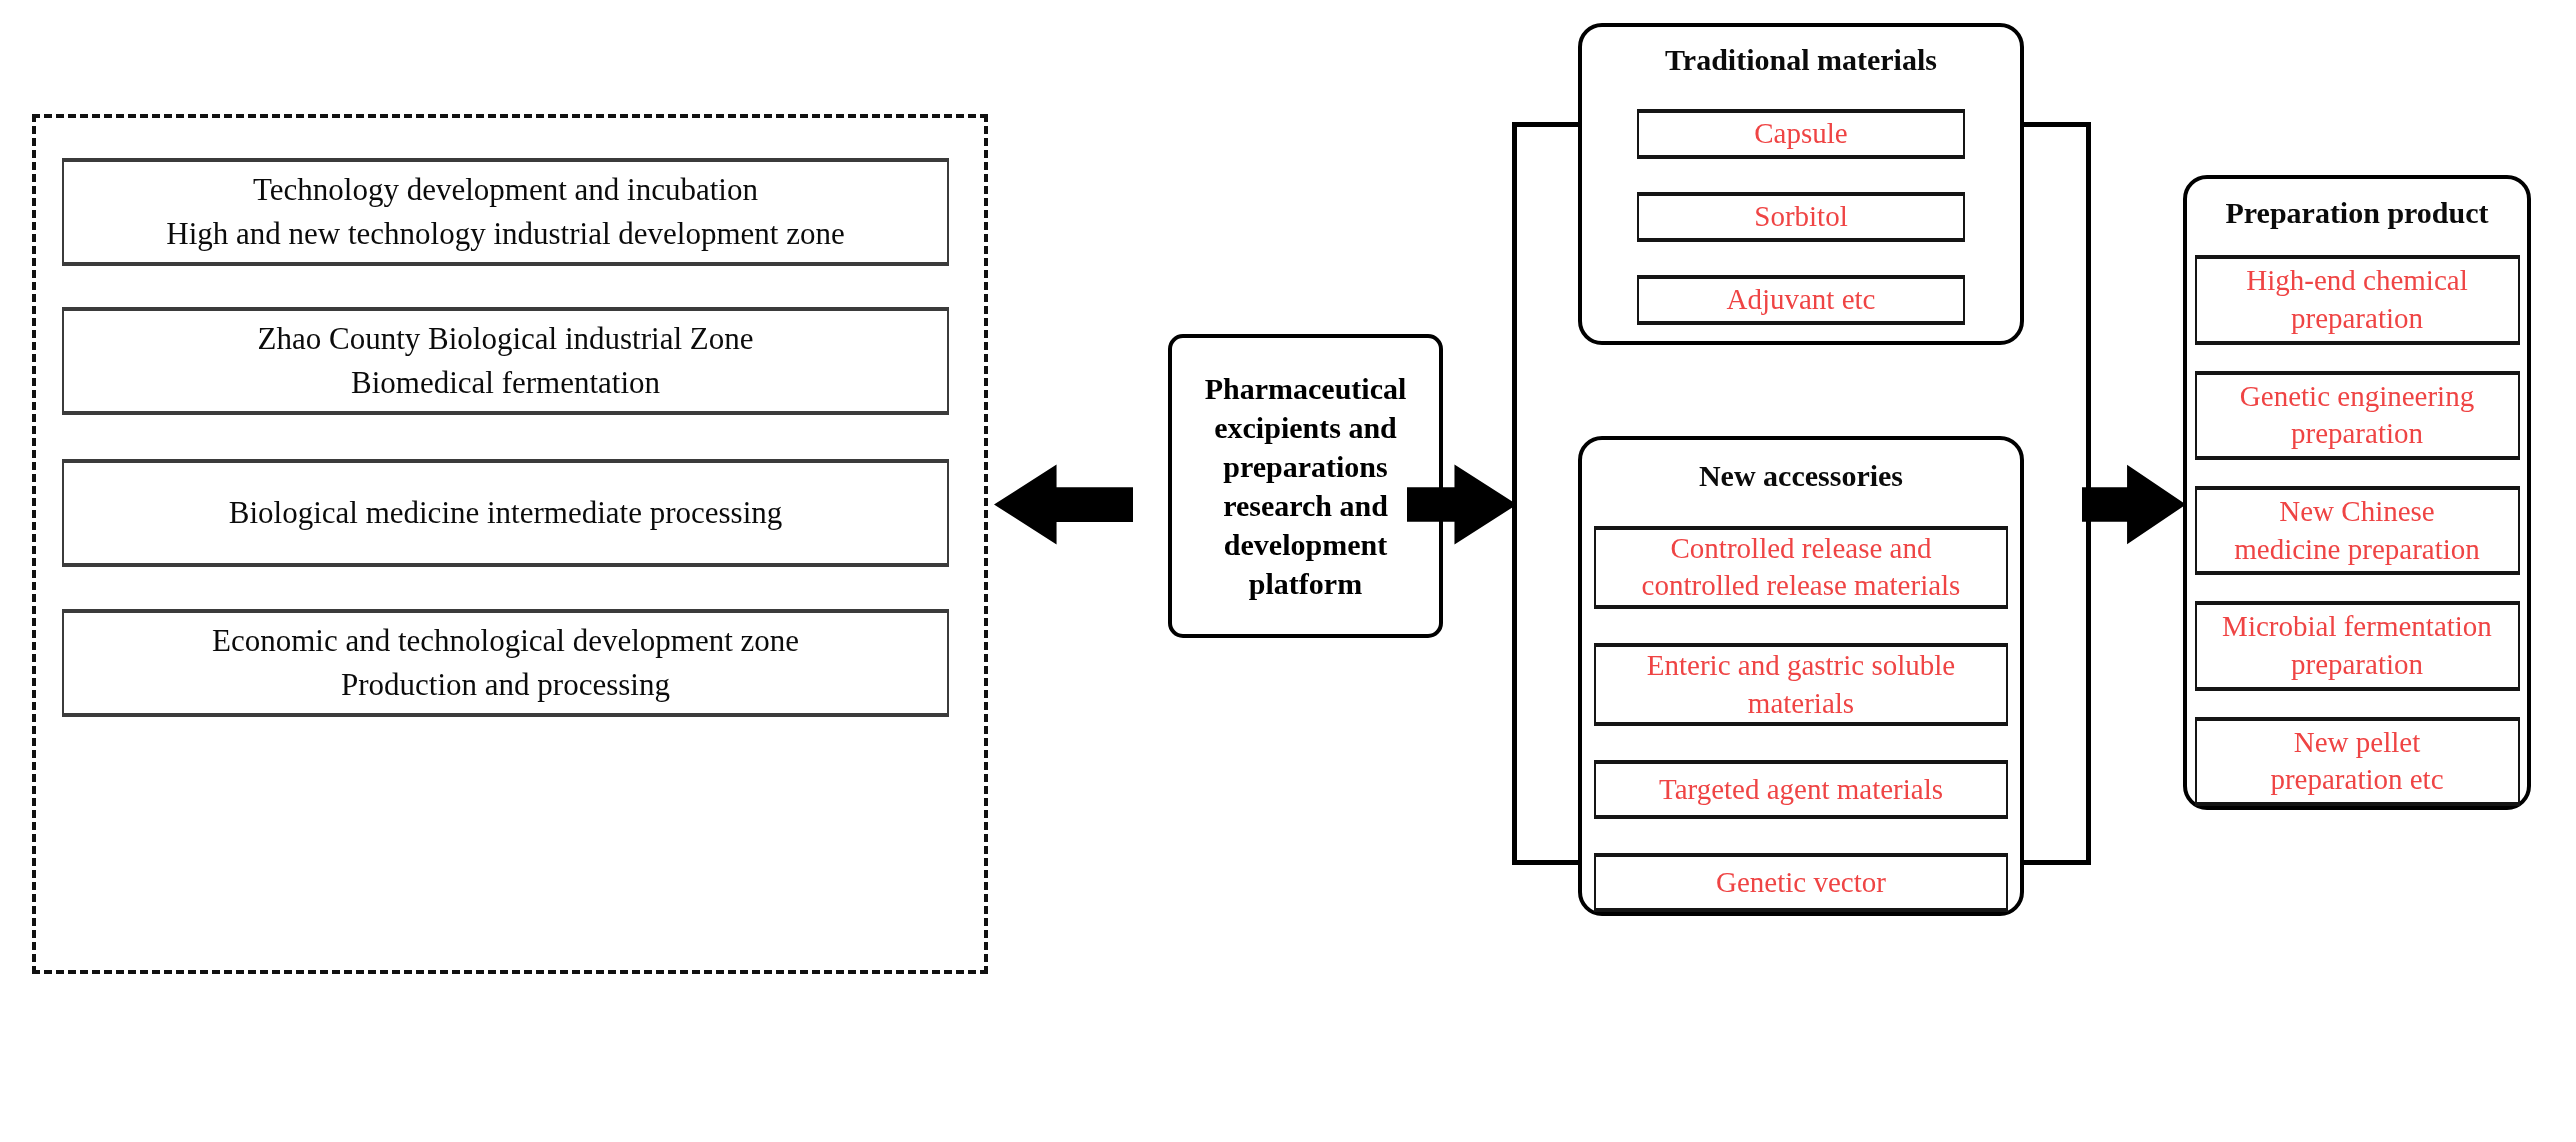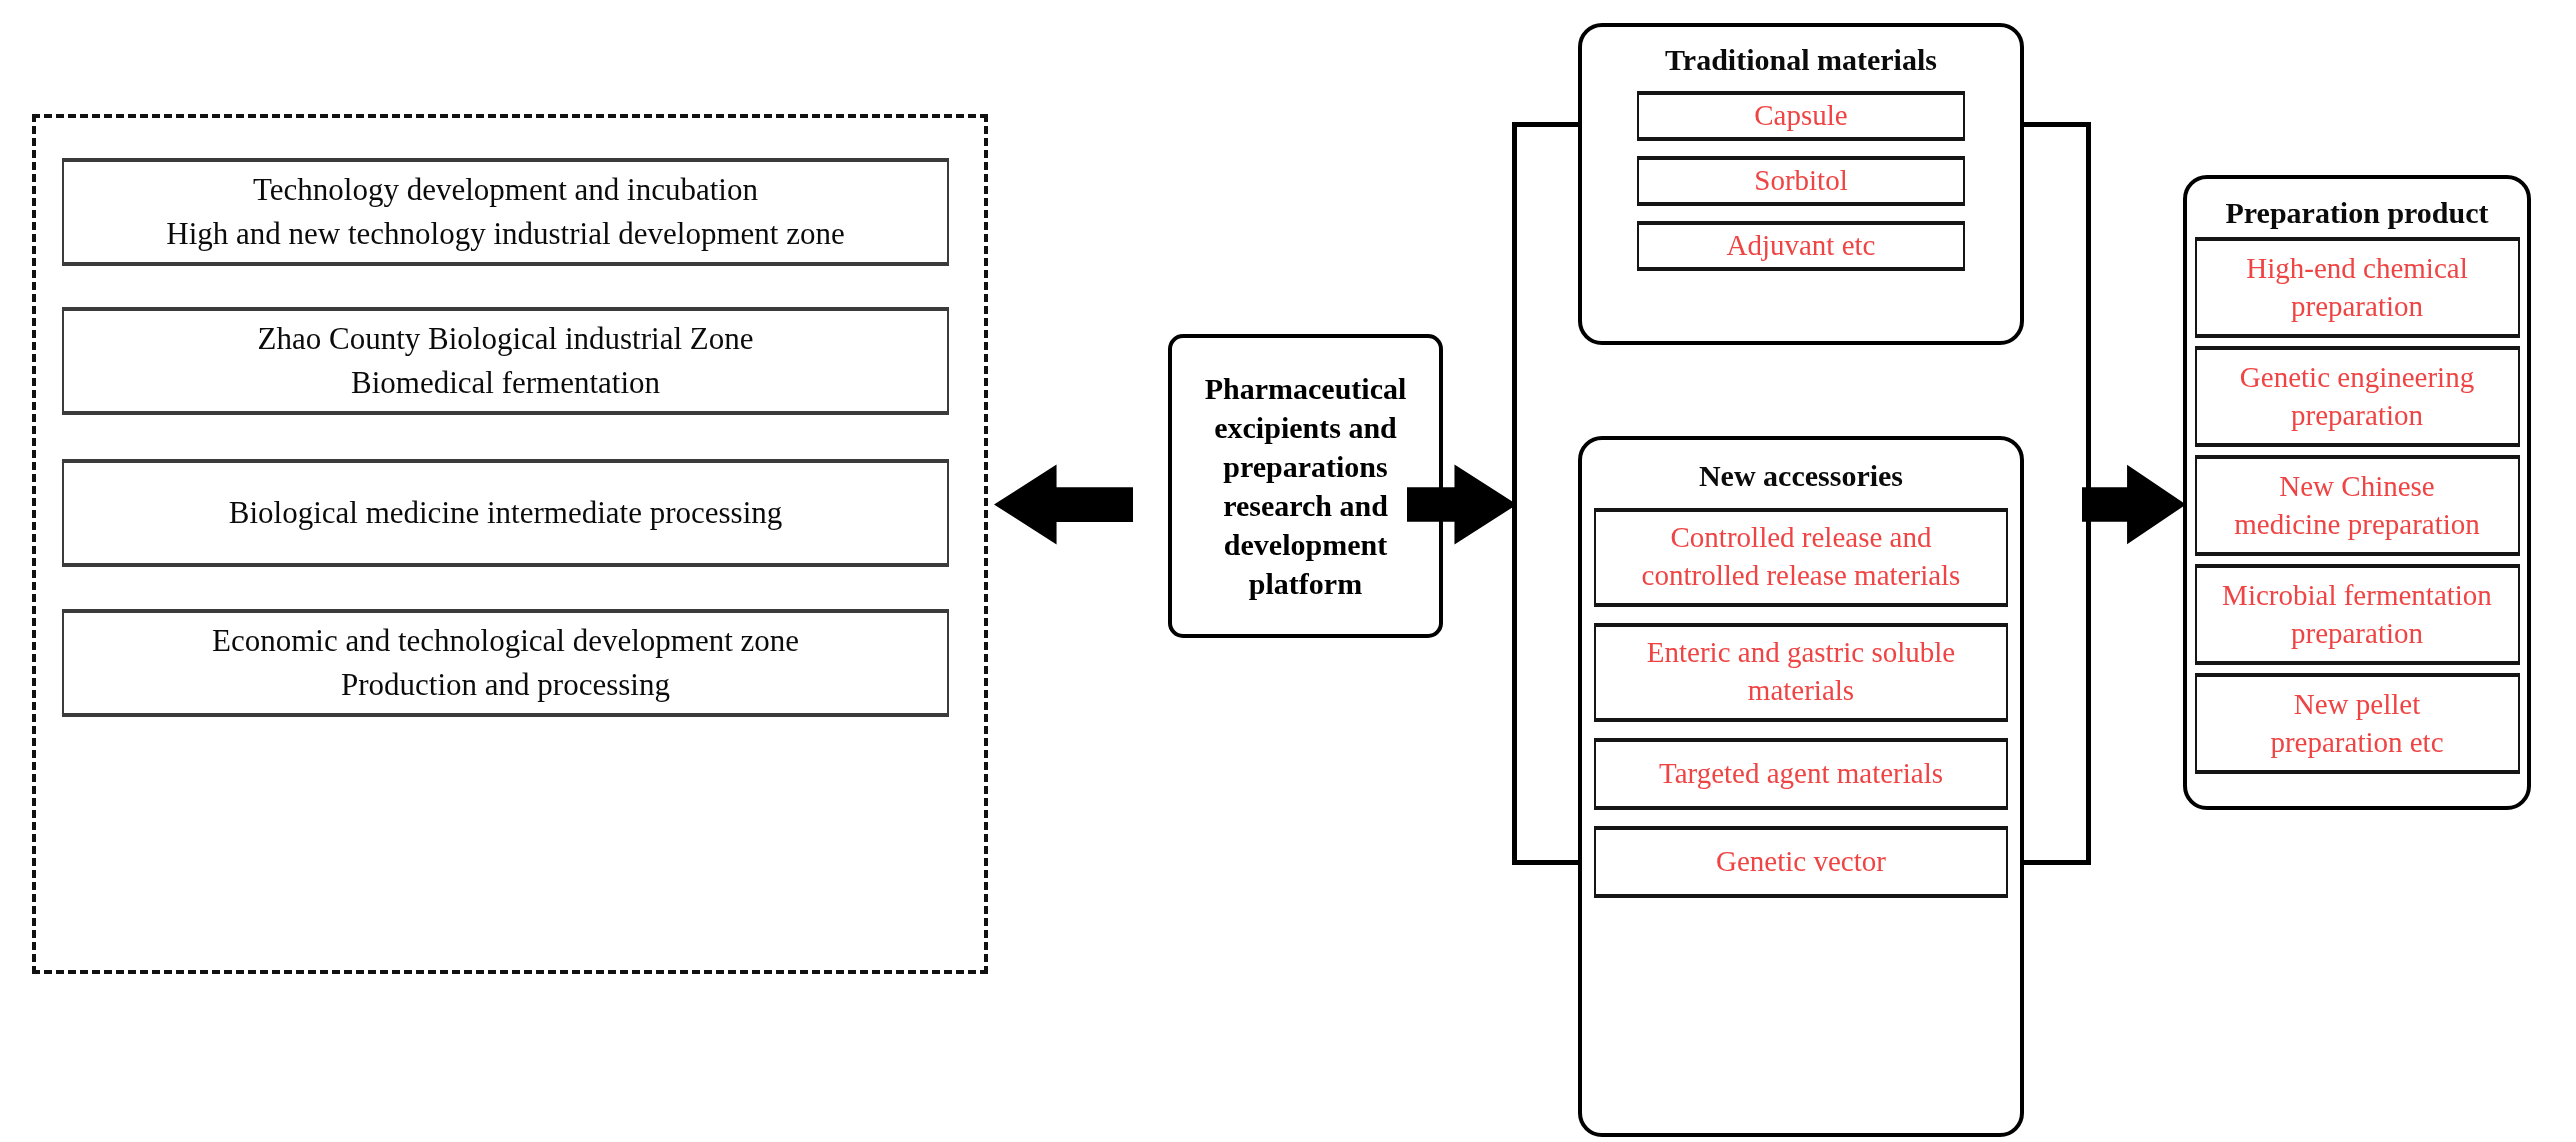--- a/index.html
+++ b/index.html
@@ -79,20 +79,21 @@
   
   .group-card{
     position:absolute;
     box-sizing:border-box;
     border:4px solid #000;
     border-radius:24px;
     background:#fff;
     display:flex;
     flex-direction:column;
     align-items:center;
+    gap:18px;
   }
   .group-title{
     font-weight:bold;
     font-size:30px;
     text-align:center;
     color:#0b0b0b;
     line-height:1.1;
   }
   .item-box{
     box-sizing:border-box;
@@ -109,21 +110,21 @@
     color:#ef4444;
   }
   .item-box span{display:block;}
 
   
   #card-traditional{ left:1578px; top:23px; width:446px; height:322px; }
   #card-traditional .group-title{ margin-top:16px; }
   #card-traditional .item-box{ width:328px; margin-top:15px; height:50px; }
 
   
-  #card-new{ left:1578px; top:436px; width:446px; height:701px; }
+  #card-new{ left:1578px; top:436px; width:446px; height:480px; }
   #card-new .group-title{ margin-top:18.5px; }
   #card-new .item-box{ width:414px; margin-top:16px; }
   #card-new .item-box.two-line{ height:99px; }
   #card-new .item-box.one-line{ height:72px; }
 
   
   #card-product{ left:2183px; top:175px; width:348px; height:635px; }
   #card-product .group-title{ margin-top:17.4px; }
   #card-product .item-box{ width:325px; margin-top:8px; height:101px; }
 </style>

